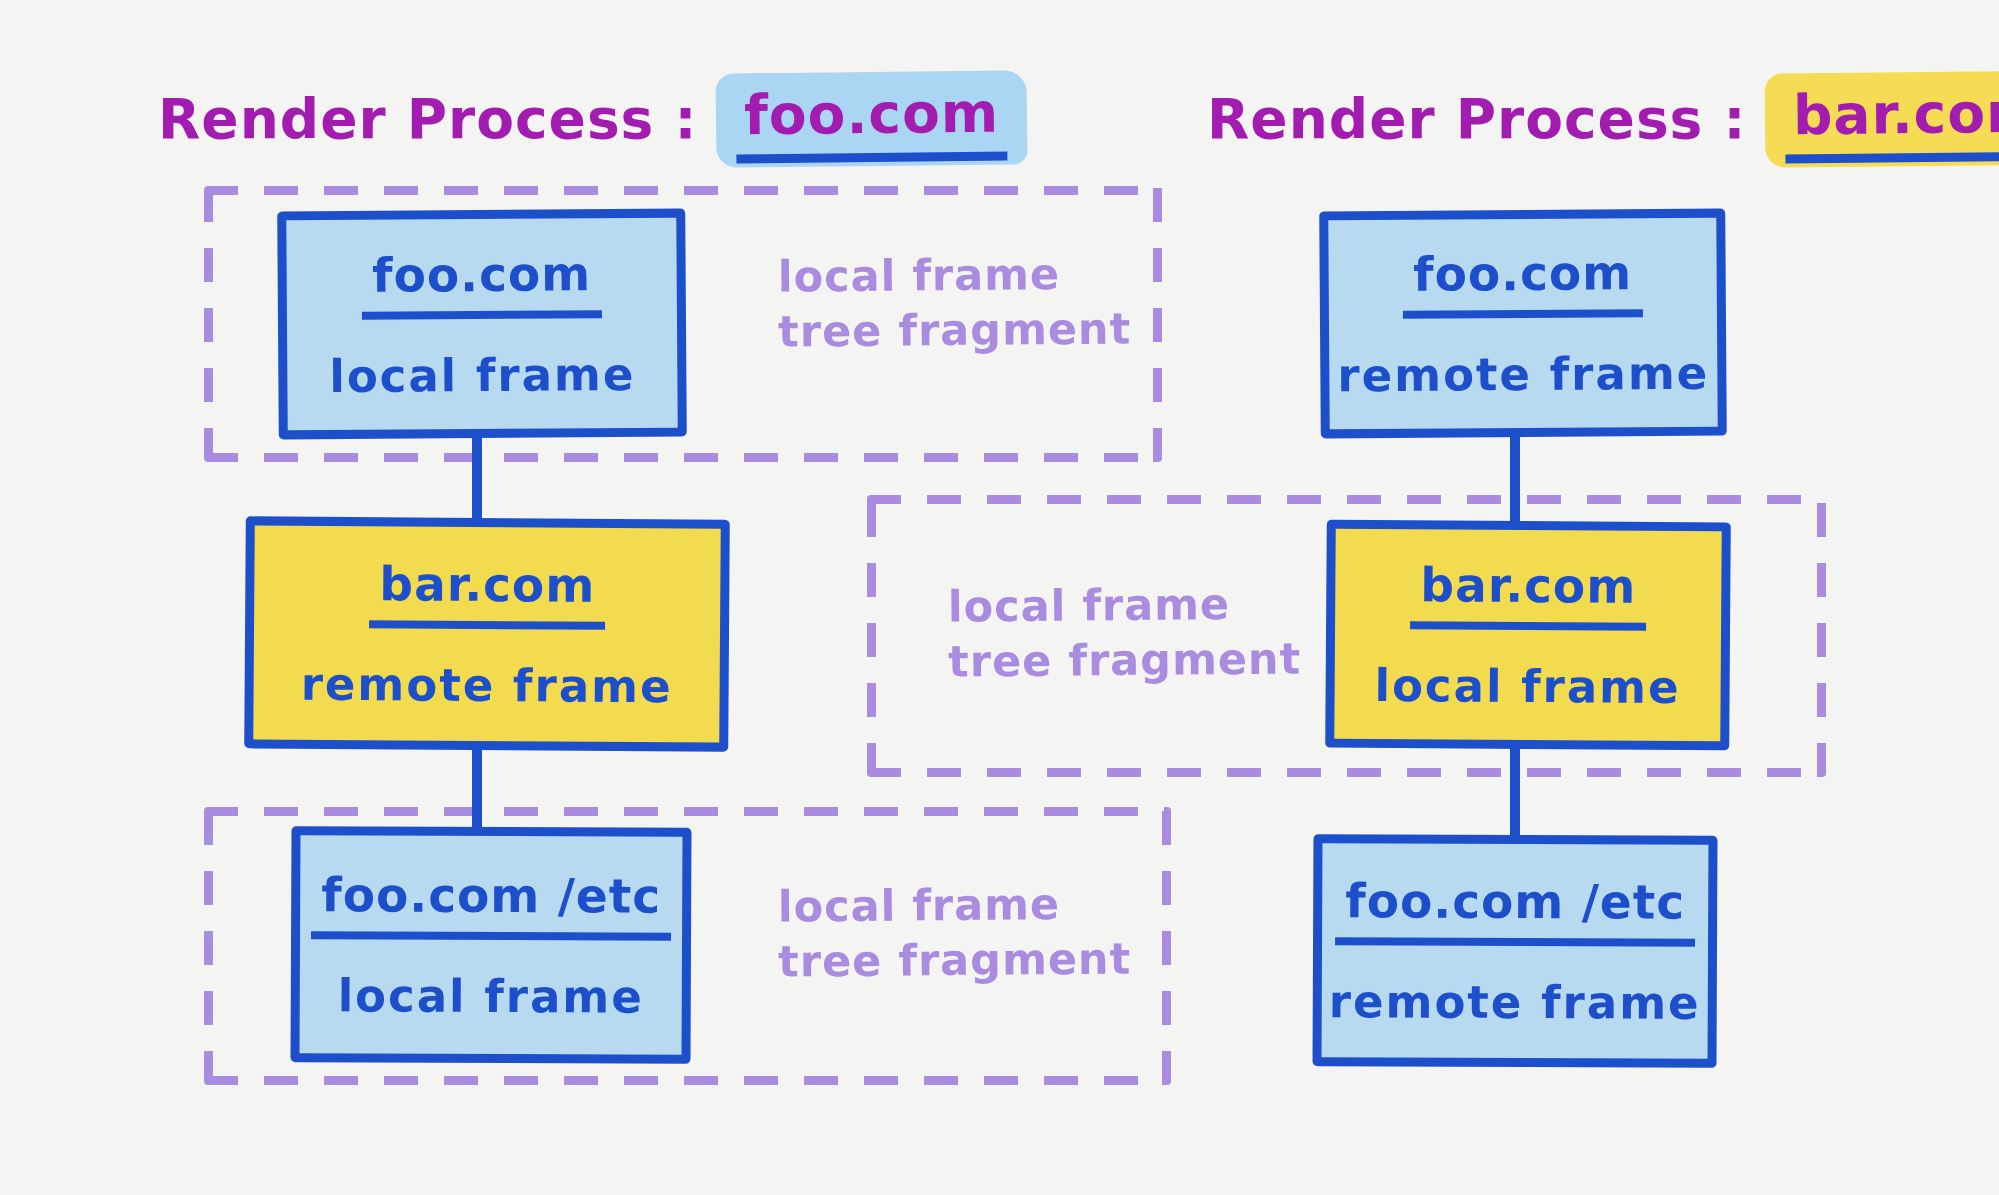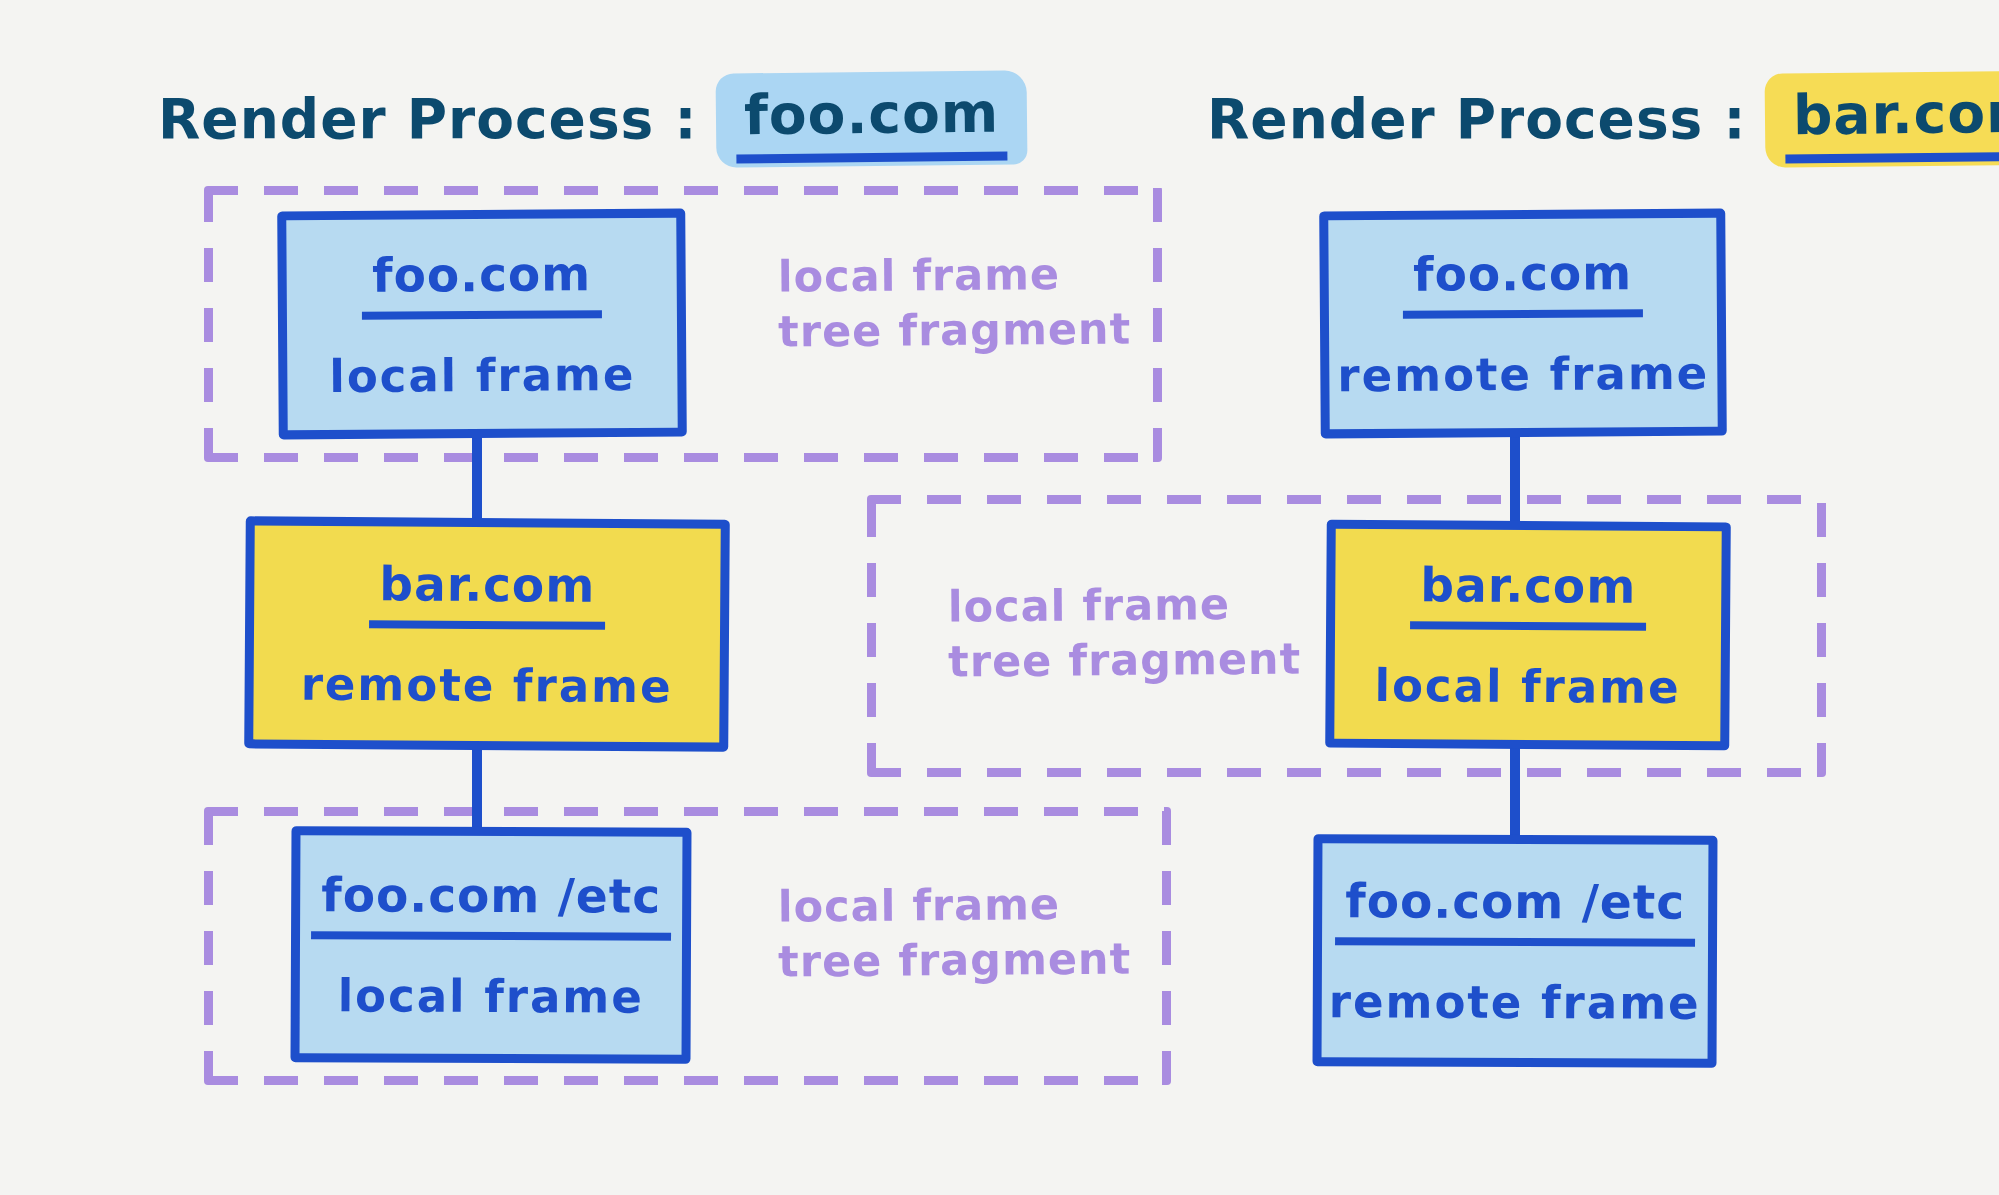--- a/index.html
+++ b/index.html
@@ -8,21 +8,21 @@
     position:relative;
     width:1999px;height:1195px;
     background:#F4F4F2;
     overflow:hidden;
   }
   
   .proc-title{
     position:absolute;
     display:flex;align-items:center;gap:18px;
     font-size:55px;font-weight:700;letter-spacing:1px;
-    color:#0c4a6e;white-space:nowrap;
+    color:#a21caf;white-space:nowrap;
   }
   .hl{
     display:inline-block;
     padding:10px 20px 4px 20px;
     border-radius:18px 22px 14px 20px;
     transform:rotate(-0.6deg);
   }
   .hl-blue{background:#ABD6F3;}
   .hl-yellow{background:#F6DC55;}
   .hl .u-title{

